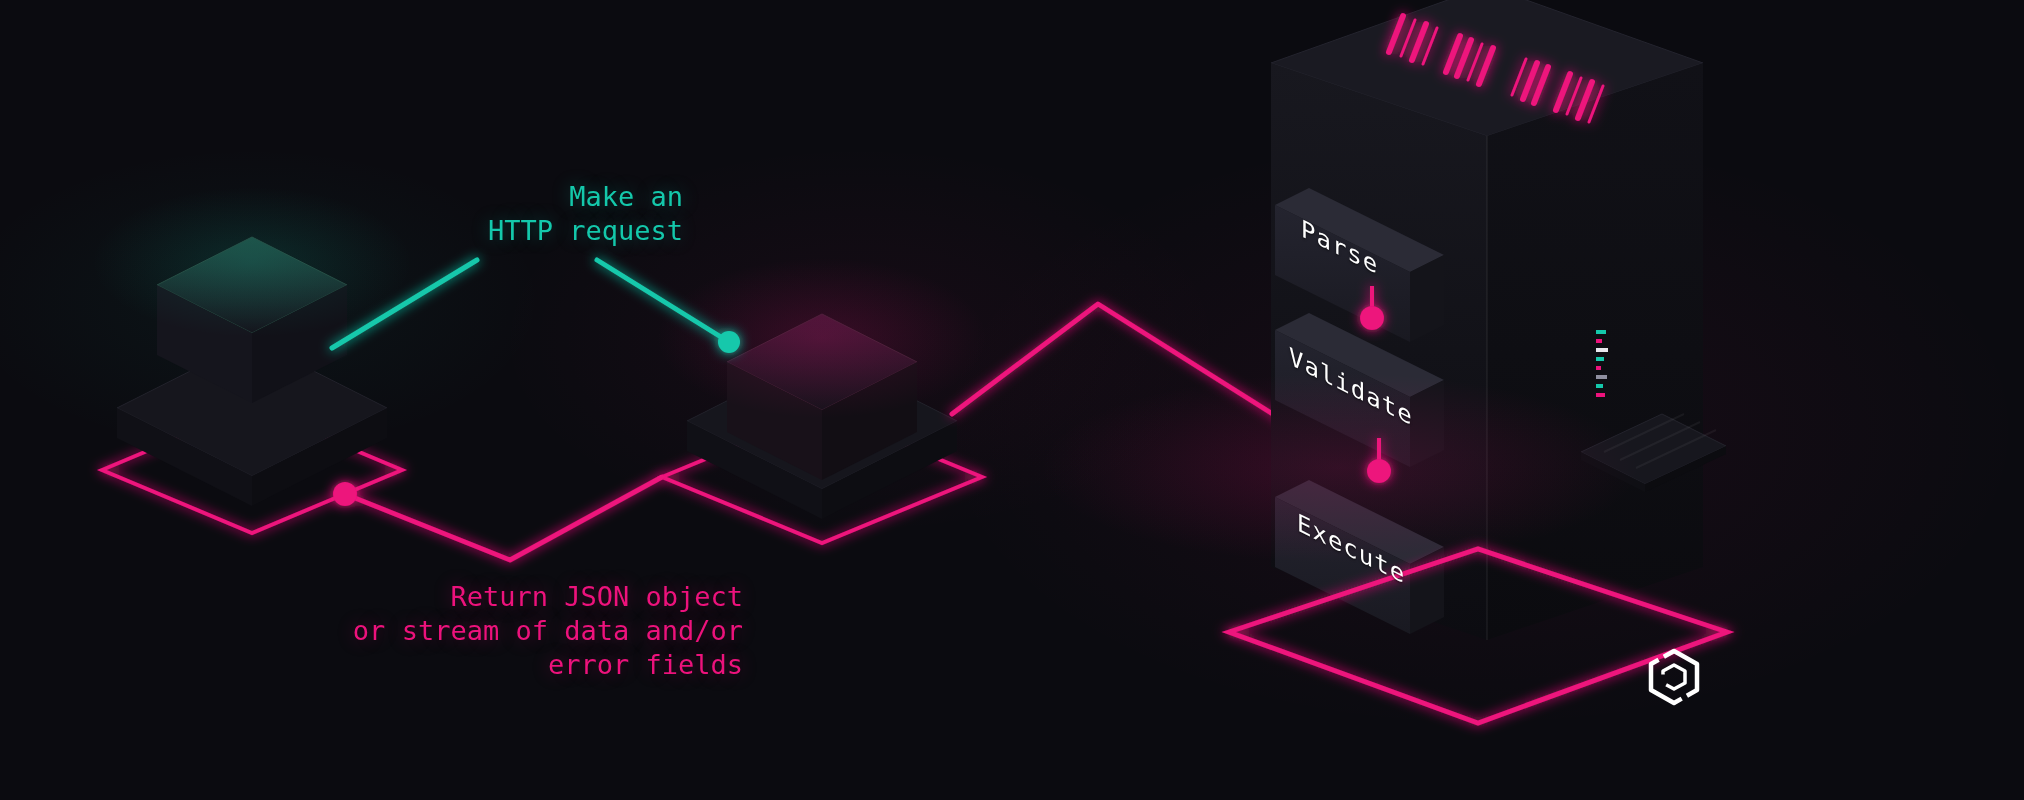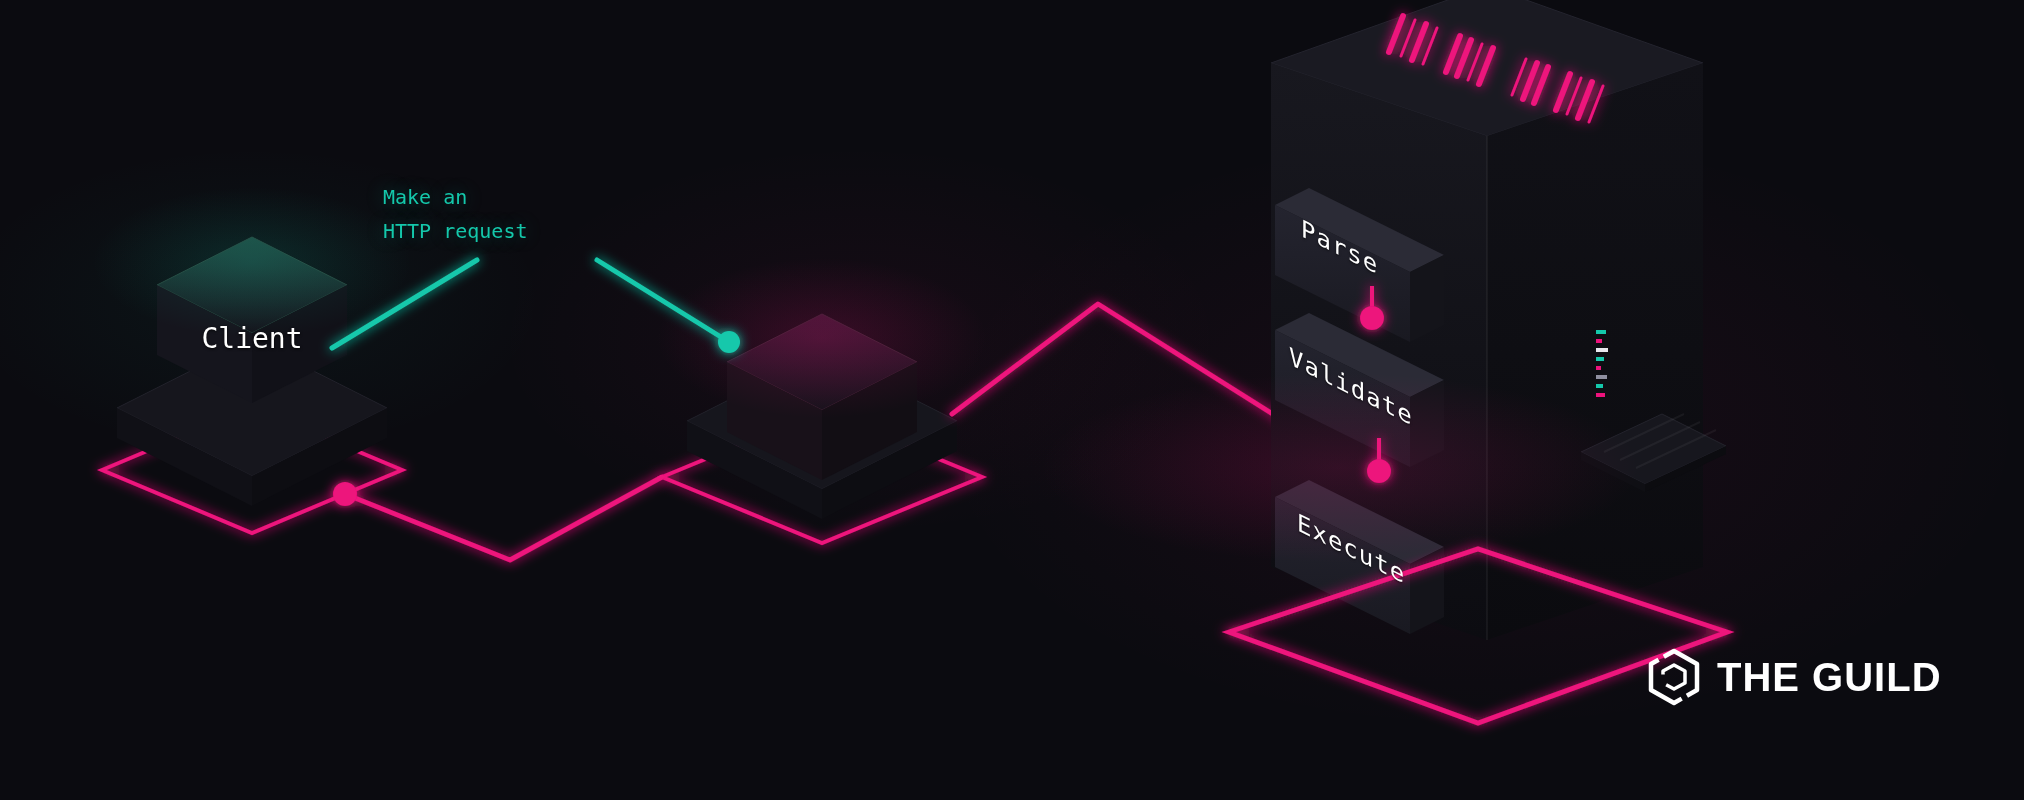--- a/index.html
+++ b/index.html
@@ -18,23 +18,23 @@
     background:
       radial-gradient(420px 220px at 252px 300px, rgba(20,200,171,0.05), transparent 70%),
       radial-gradient(520px 280px at 860px 340px, rgba(237,18,124,0.05), transparent 70%),
       radial-gradient(760px 420px at 1480px 430px, rgba(237,18,124,0.06), transparent 72%),
       var(--bg);
   }
   svg.canvas{position:absolute;left:0;top:0;}
   .annotation{
     position:absolute;
     font-family:var(--mono);
-    font-size:20px;
+    font-size:27px;
     line-height:34px;
-    text-align:left;
+    text-align:right;
     white-space:pre-line;
   }
   .annotation.teal{color:var(--teal);text-shadow:0 0 18px rgba(20,200,171,.35);}
   .annotation.pink{color:var(--pink);text-shadow:0 0 18px rgba(237,18,124,.35);}
   .node-label{
     position:absolute;
     font-family:var(--mono);
     font-size:28px;
     color:var(--white);
     text-align:center;
@@ -225,31 +225,32 @@
       <ellipse cx="1340" cy="468" rx="300" ry="95" fill="url(#gPinkHaze)"></ellipse>
     </g>
 
     <polygon points="1229,632 1478,549 1727,632 1478,723" fill="none" stroke="#ed127c" stroke-width="5" filter="url(#glow)"></polygon>
   </svg>
 
   <div class="annotation teal" style="left:383px;top:180px;width:300px;">Make an
 HTTP request</div>
 
 
-
-  <div class="node-label" style="left:152px;top:322px;width:200px;">Client</div>
+  <div class="annotation pink" style="left:323px;top:580px;width:420px;">Return JSON object
+or stream of data and/or
+error fields</div>
+
 
 
   <div class="step-label" style="left:1301px;top:214px;">Parse</div>
 
   <div class="step-label" style="left:1289px;top:342px;">Validate</div>
 
   <div class="step-label" style="left:1297px;top:508px;">Execute</div>
 
   <div class="logo" style="left:1645px;top:648px;">
     <svg width="58" height="58" viewBox="0 0 58 58">
       <polygon points="29,3 52,16 52,42 29,55 6,42 6,16" fill="none" stroke="#ffffff" stroke-width="4.5" stroke-linejoin="round" stroke-dasharray="64 6 70 6"></polygon>
       <polygon points="29,17 40,23 40,35 29,41 18,35 18,23" fill="none" stroke="#ffffff" stroke-width="3.5" stroke-linejoin="round" stroke-dasharray="46 12"></polygon>
     </svg>
-    <span class="logo-text">THE GUILD</span>
   </div>
 
 </div>
 
 </body></html>

